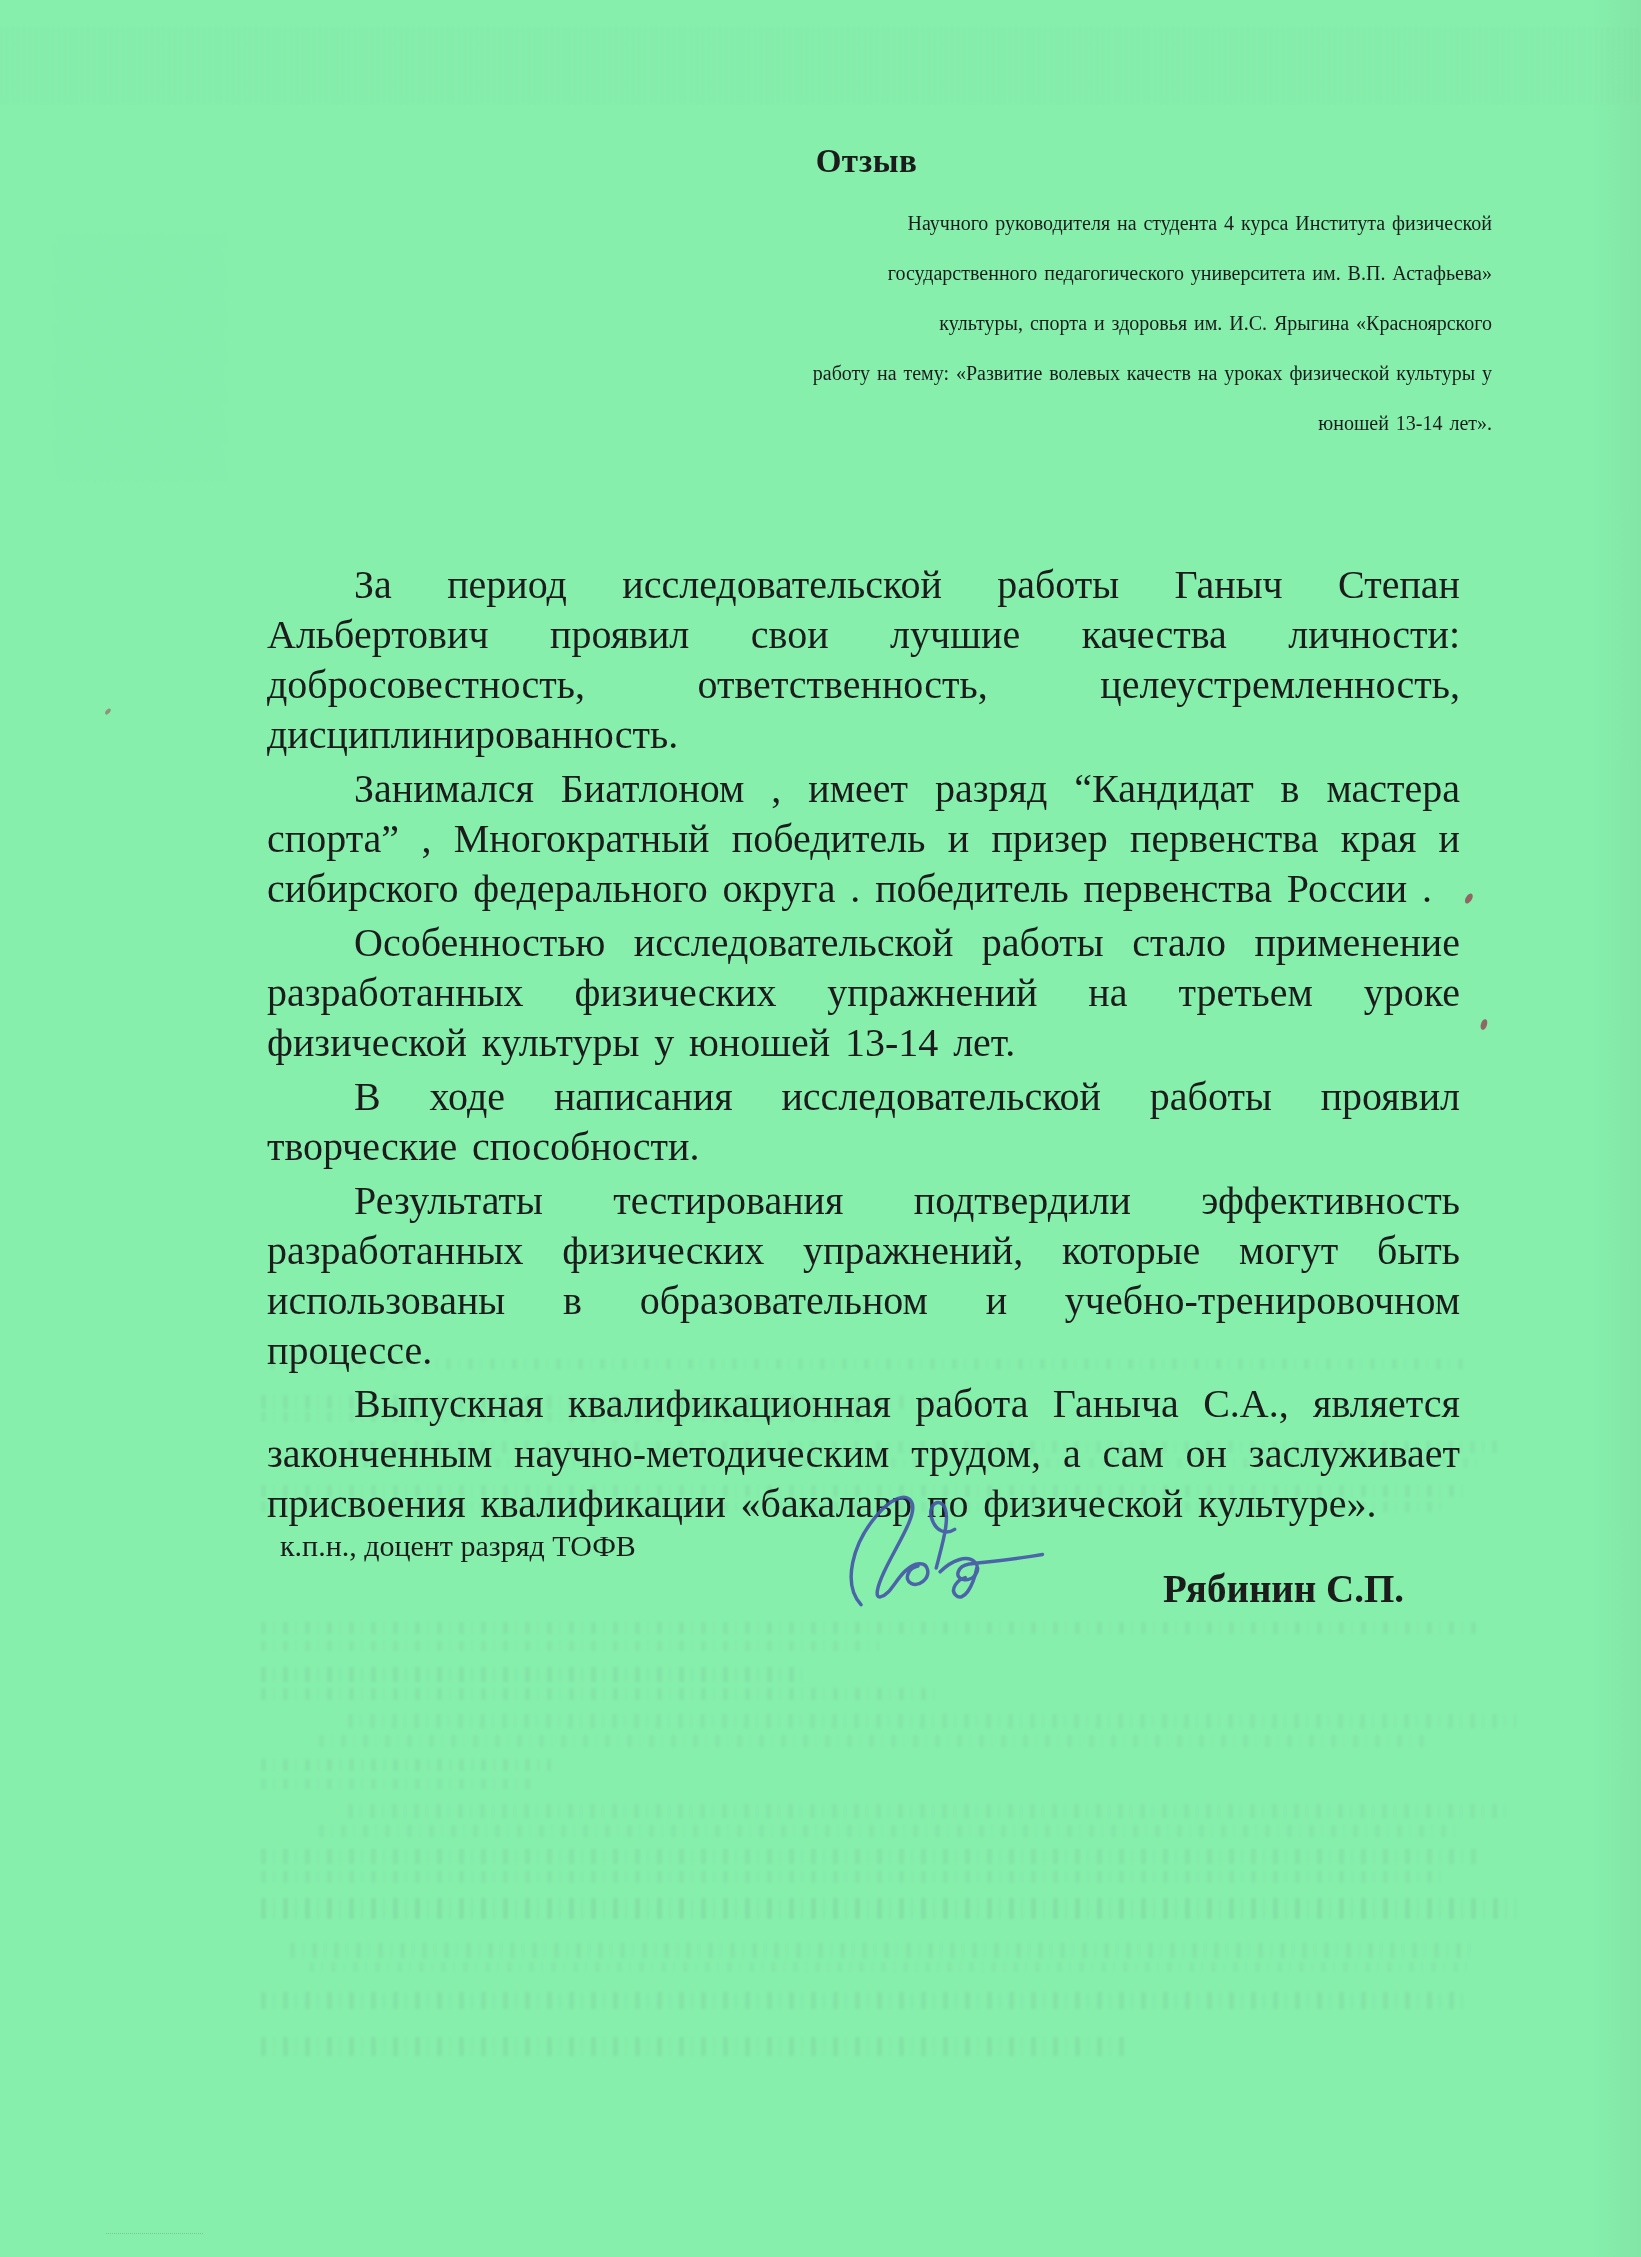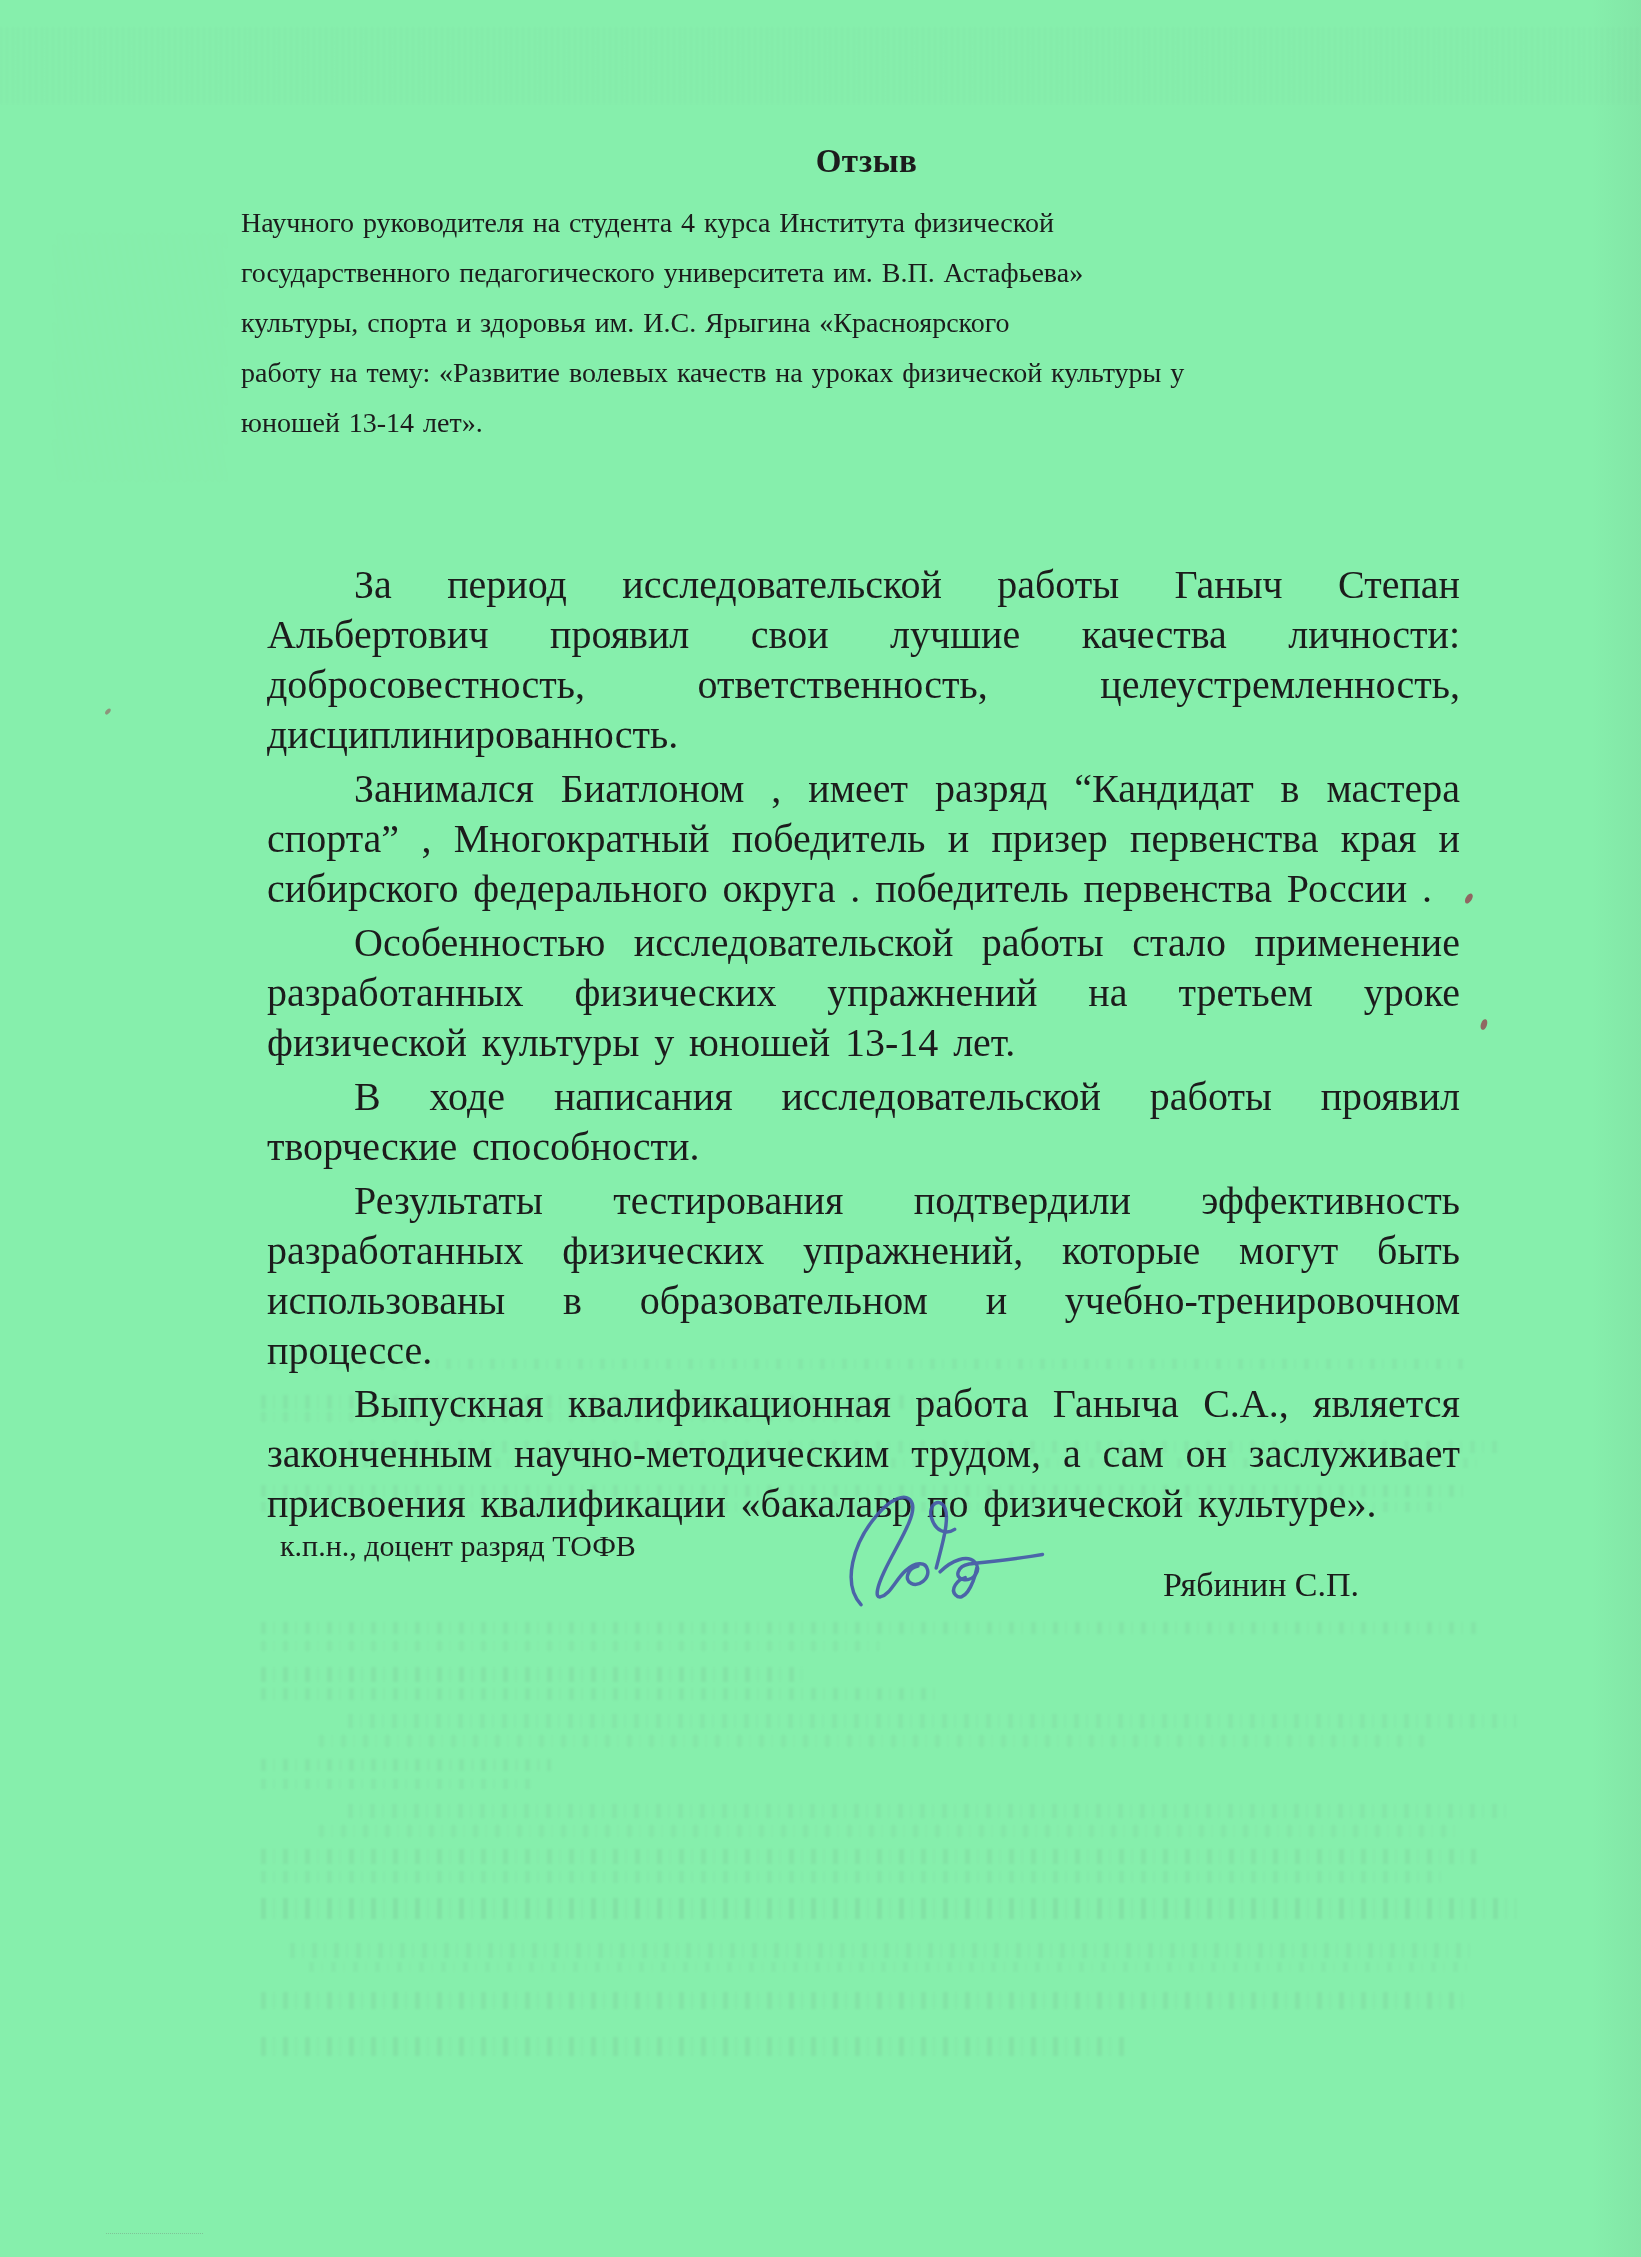--- a/index.html
+++ b/index.html
@@ -75,23 +75,23 @@
     width: 1193px;
     text-align: center;
     font-size: 33px;
     font-weight: bold;
     letter-spacing: 0.5px;
   }
   .doc-header {
     position: absolute;
     left: 241px; top: 198px;
     width: 1251px;
-    font-size: 28px;
+    font-size: 20px;
     line-height: 50px;
-    text-align: left;
+    text-align: right;
     word-spacing: 1.9px;
   }
   .doc-body {
     position: absolute;
     left: 267px; top: 560px;
     width: 1193px;
     font-size: 40px;
     line-height: 50px;
     text-align: justify;
   }
@@ -103,22 +103,23 @@
   .sig-block-left {
     position: absolute;
     left: 280px; top: 1514px;
     font-size: 30px;
     line-height: 64px;
     white-space: nowrap;
   }
   .sig-name {
     position: absolute;
     left: 1163px; top: 1566px;
-    font-size: 34px;
+    font-size: 39px;
     white-space: nowrap;
+    font-weight: bold;
   }
   .signature-svg {
     position: absolute;
     left: 832px; top: 1479px;
     width: 224px; height: 147px;
   }
 </style>
 </head>
 <body>
 

